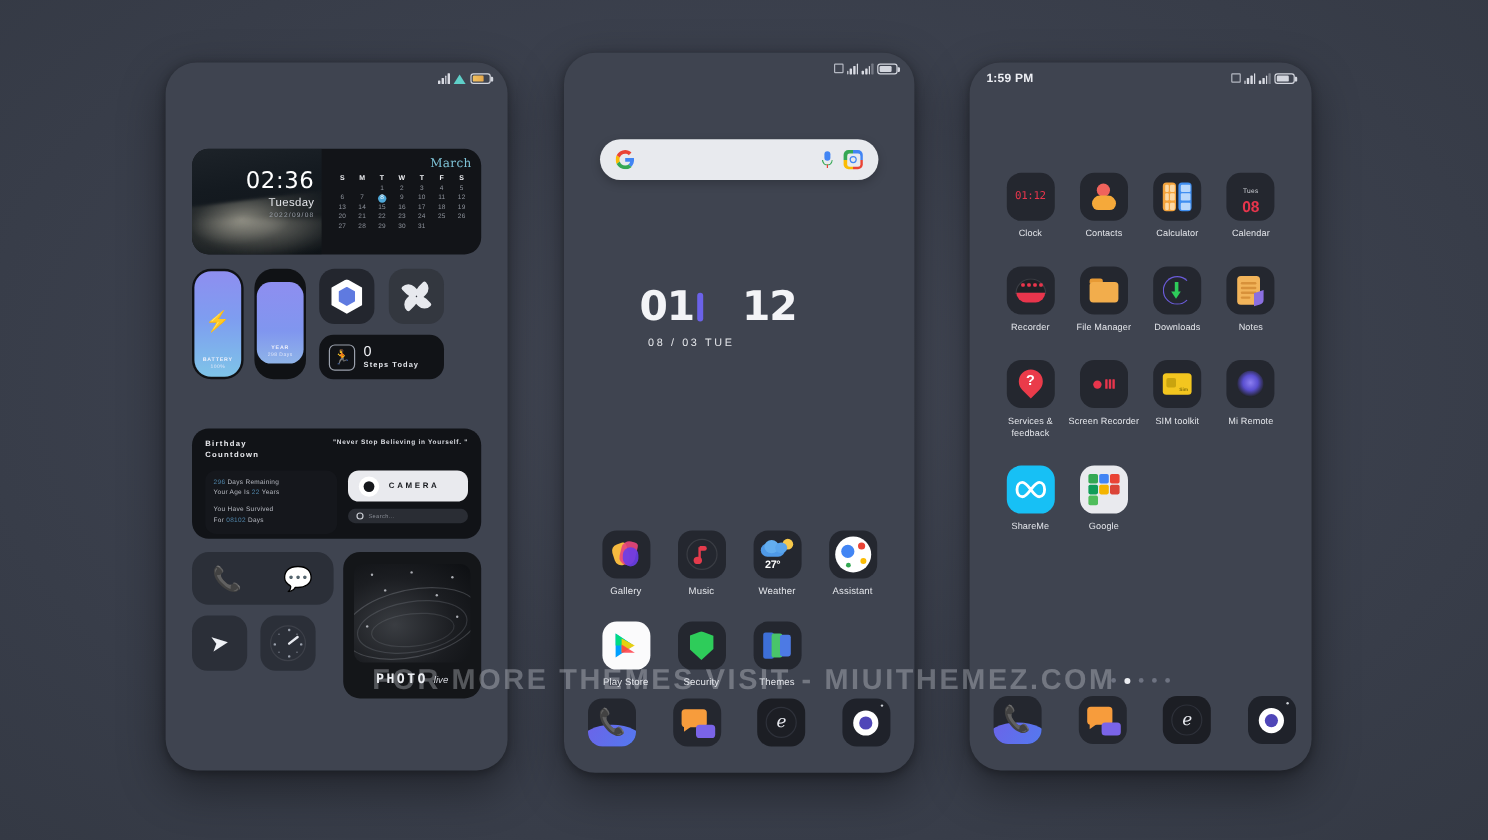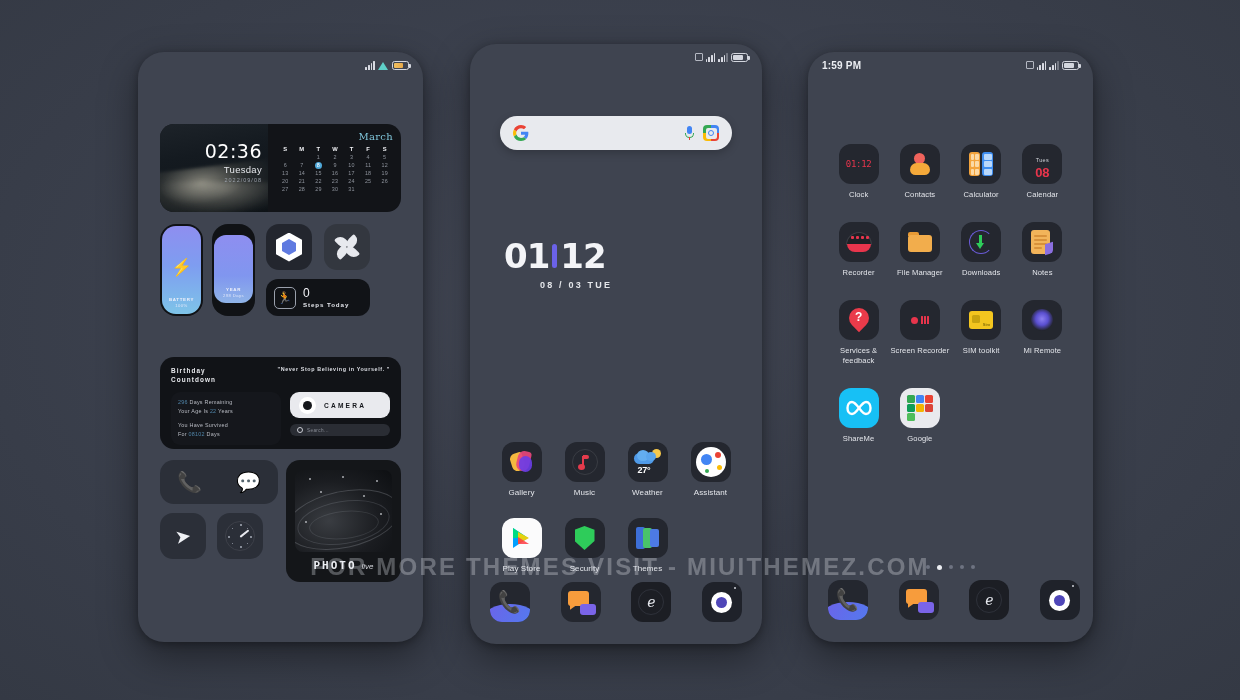--- a/index.html
+++ b/index.html
@@ -172,23 +172,23 @@
   .mic .stem{ position:absolute; left:4px; top:11px; width:1.4px; height:3px; background:#ea4335; }
   .lens-ic { width:16px; height:16px; border-radius:4px; position:relative;
              background:conic-gradient(#4285f4 0 25%, #ea4335 0 50%, #fbbc05 0 75%, #34a853 0 100%); }
   .lens-ic::after { content:""; position:absolute; inset:2.5px; border-radius:2px; background:#e8eaee; }
   .lens-ic i { position:absolute; left:50%; top:50%; transform:translate(-50%,-50%);
                width:6px; height:6px; border:1.4px solid #4285f4; border-radius:50%; display:block; z-index:2;}
 
   .bigclock { position:absolute; left:34px; top:195px; }
   .bc-time { display:flex; align-items:center; gap:3px; }
   .bc-time b { font-size:34px; color:#f3f4f7; font-weight:700; letter-spacing:-1px; line-height:1;
-               font-family:"DejaVu Sans", sans-serif; }
+               font-family:"DejaVu Sans", sans-serif;margin-left:29px; }
   .bc-sep { width:5px; height:24px; border-radius:3px; background:#6b62e8; }
-  .bc-date { font-size:9px; color:#e4e6ea; letter-spacing:2.2px; margin-top:7px; font-weight:700;padding-left:36px; }
+  .bc-date { font-size:9px; color:#e4e6ea; letter-spacing:2.2px; margin-top:7px; font-weight:400;padding-left:36px; }
 
   .appgrid { position:absolute; left:20px; width:252px; display:grid; grid-template-columns:repeat(4,1fr); }
   #grid-mid-1 { top:398px; row-gap:20px; }
   .app { display:flex; flex-direction:column; align-items:center; gap:6px; }
   .app-ic { width:40px; height:40px; border-radius:12px; background:#24272f;
             display:flex; align-items:center; justify-content:center; position:relative; overflow:hidden; }
   .app-lbl { font-size:8px; color:#e3e5ea; text-align:center; line-height:10px; letter-spacing:.1px; }
 
   .dock { position:absolute; left:20px; bottom:22px; width:252px; display:flex; justify-content:space-between; }
 

